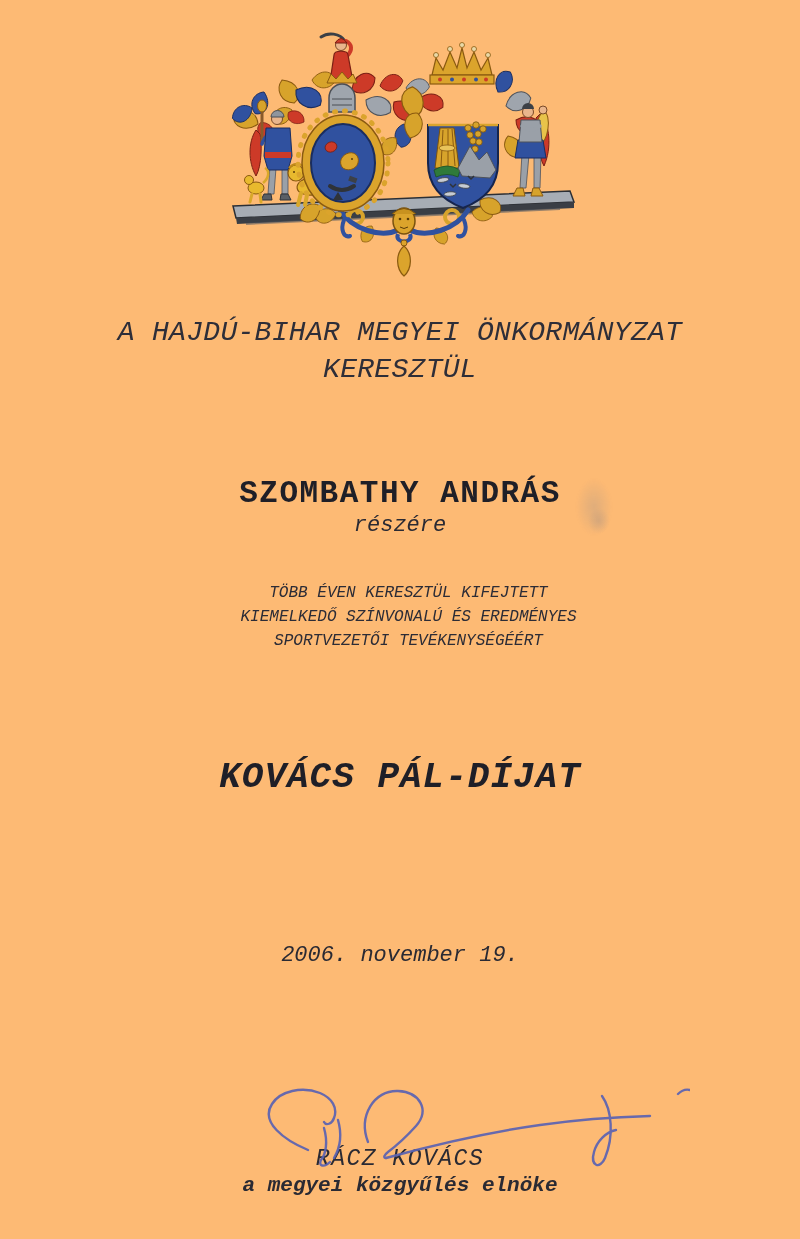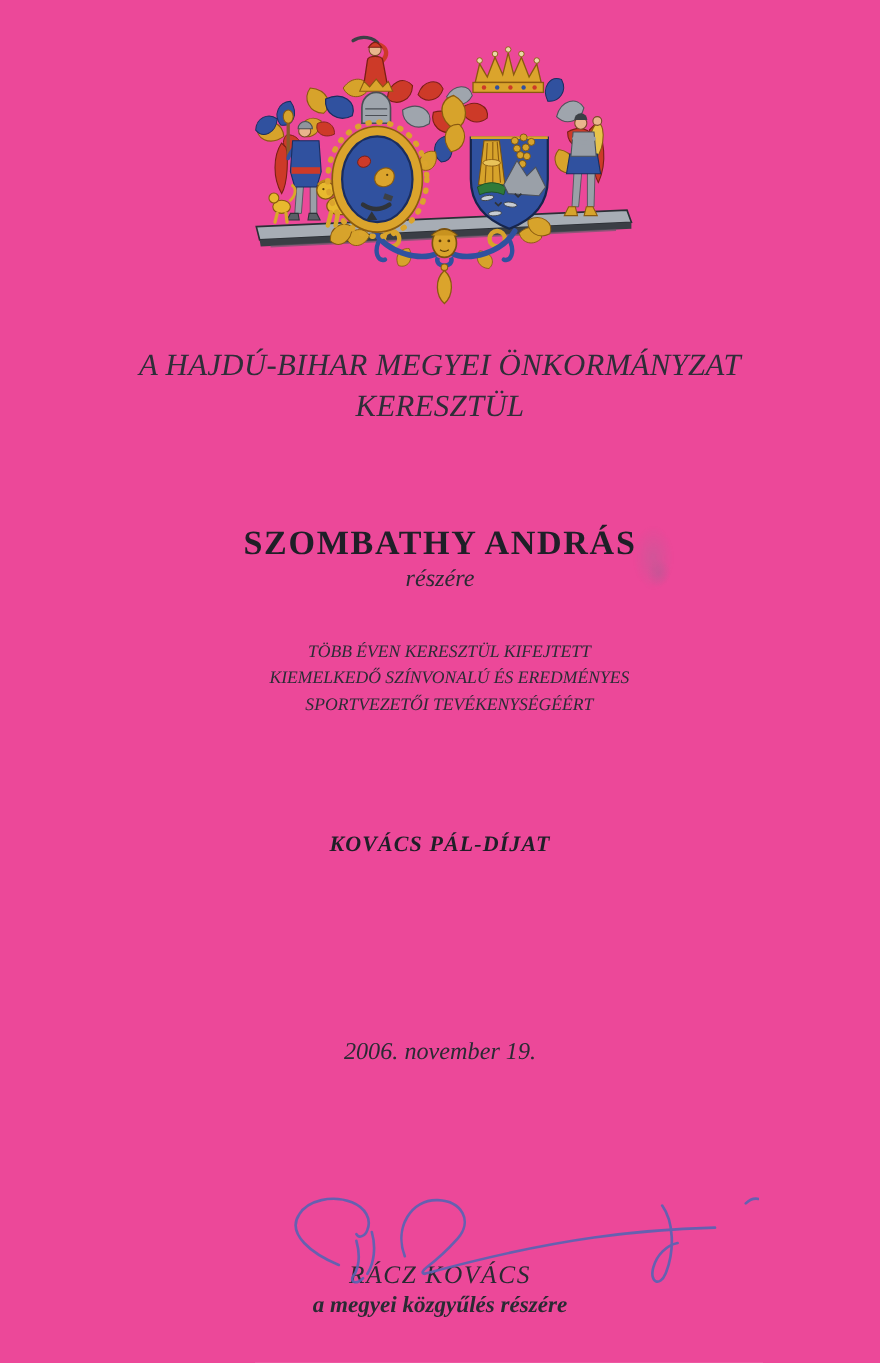--- a/index.html
+++ b/index.html
@@ -1,30 +1,30 @@
 <!DOCTYPE html>
 <html><head>
 <meta charset="utf-8">
 <style>
   html,body{margin:0;padding:0;}
   .page{
     position:relative;
     width:800px;height:1239px;
-    background:#ec4899;
+    background:#fdba74;
     overflow:hidden;
-    font-family:Liberation Serif, serif;
+    font-family:Liberation Mono, monospace;
     color:#2a2a33;
   }
   .centered{position:absolute;left:0;right:0;text-align:center;}
   .emblem-wrap{position:absolute;left:0;top:28px;width:800px;height:258px;}
   .issuer{top:314px;font-style:italic;font-size:28px;line-height:37px;color:#2e2e38;letter-spacing:.3px;}
   .recipient-name{top:476px;font-weight:bold;font-size:31px;letter-spacing:1.5px;color:#1f1f27;}
   .recipient-suffix{top:513px;font-style:italic;font-size:22px;}
   .citation{top:581px;font-style:italic;font-size:16px;line-height:24px;color:#2c2c36;margin-left:17px;}
-  .award-name{top:757px;font-weight:bold;font-style:italic;font-size:20px;letter-spacing:1px;color:#1f1f27;}
+  .award-name{top:757px;font-weight:bold;font-style:italic;font-size:36px;letter-spacing:1px;color:#1f1f27;}
   .award-action{top:825px;font-style:italic;font-size:22px;letter-spacing:1.2px;}
   .date-line{top:943px;font-style:italic;font-size:22px;}
   .signer-name{top:1146px;font-style:italic;font-size:23px;letter-spacing:1.5px;z-index:1;}
   .signer-title{top:1174px;font-style:italic;font-weight:bold;font-size:21px;}
   .signature-svg{position:absolute;left:250px;top:1078px;width:440px;height:110px;z-index:2;pointer-events:none;}
   .smudge{
     position:absolute;left:576px;top:478px;width:36px;height:58px;
     background:radial-gradient(closest-side,rgba(120,128,150,.22),rgba(120,128,150,0));
     filter:blur(1px);border-radius:50%;
   }
@@ -243,15 +243,15 @@
       <path d="M88,42 C92,56 90,70 84,80"></path>
       <path d="M74,50 C78,64 76,76 71,82 C68,88 74,90 80,84"></path>
       <path d="M118,64 C108,38 124,12 148,13 C170,14 180,32 166,48 C157,58 146,68 138,74 C134,77 133,80 136,80"></path>
       <path d="M136,80 C180,68 240,54 290,47 C325,42 365,39 400,38"></path>
       <path d="M352,18 C362,32 364,58 355,80 C350,92 340,88 344,74 C347,63 356,54 366,52"></path>
       <path d="M428,16 C432,12 436,11 440,12"></path>
     </g>
   </svg>
 
   <div class="centered signer-name">RÁCZ KOVÁCS</div>
-  <div class="centered signer-title">a megyei közgyűlés részére</div>
+  <div class="centered signer-title">a megyei közgyűlés elnöke</div>
 
 </div>
 
 </body></html>

